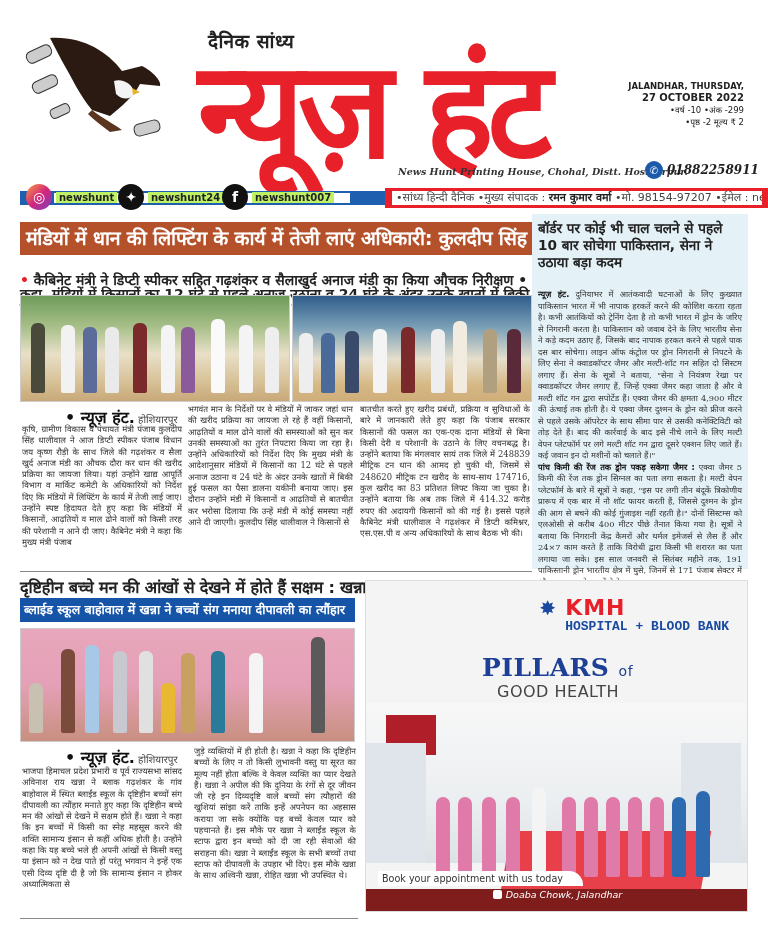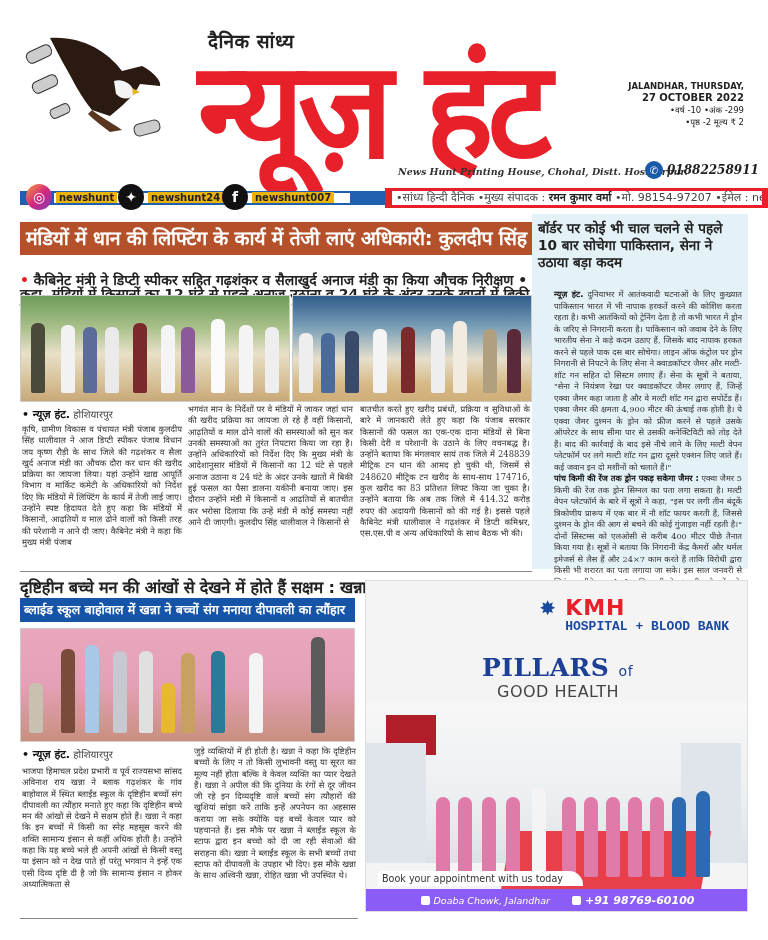--- a/index.html
+++ b/index.html
@@ -20,38 +20,38 @@
 
   
   .bar { position: absolute; left: 20px; top: 188px; width: 748px; height: 20px; }
   .bar .blue { position: absolute; left: 0; top: 3px; width: 365px; height: 14px; background: #1f5fb0; }
   .bar .bluewhite { position: absolute; left: 34px; top: 5px; width: 296px; height: 10px; background: #fff; }
   .bar .red { position: absolute; left: 365px; top: 0; width: 385px; height: 20px; background: #e8202a; }
   .bar .redwhite { position: absolute; left: 372px; top: 3px; width: 370px; height: 14px; background: #fff; font-size: 11px; line-height: 14px; padding-left: 4px; color: #444; white-space: nowrap; overflow: hidden; }
   .bar .redwhite b { color: #222; }
   .soc { position: absolute; top: -4px; display: flex; align-items: center; gap: 4px; }
   .soc .circ { width: 26px; height: 26px; border-radius: 50%; display: flex; align-items: center; justify-content: center; color: #fff; font-weight: bold; font-size: 14px; }
-  .soc .lbl { font-size: 10px; font-weight: bold; color: #222; background: #eab308; padding: 0 3px; }
+  .soc .lbl { font-size: 10px; font-weight: bold; color: #222; background: #bef264; padding: 0 3px; }
 
   
   .lead-head { position: absolute; left: 20px; top: 222px; width: 512px; height: 33px; background: #b4512a; color: #fff; font-size: 19.5px; font-weight: bold; line-height: 33px; padding-left: 6px; white-space: nowrap; overflow: hidden; letter-spacing: -0.3px; }
   .lead-sub { position: absolute; left: 20px; top: 273px; width: 512px; font-size: 14px; font-weight: bold; line-height: 14px; color: #222; }
   .lead-sub .dot { color: #e8202a; }
   .photo { position: absolute; border: 1px solid #ccc; overflow: hidden; }
   .photo-a { left: 20px; top: 295px; width: 270px; height: 107px; background: linear-gradient(180deg, #6e9c5a 0%, #a9c08a 30%, #e8e0c8 55%, #d8c39a 80%, #c8a878 100%); }
   .photo-b { left: 292px; top: 295px; width: 240px; height: 107px; background: linear-gradient(180deg, #2f5c8a 0%, #7ba0b8 30%, #e6dfcc 60%, #d6b884 85%, #cfae7a 100%); }
   .fig { position: absolute; bottom: 8px; width: 14px; border-radius: 6px 6px 2px 2px; }
   .byline { position: absolute; font-size: 10px; color: #444; }
-  .byline b { color: #111; font-size: 11px; }
+  .byline b { color: #111; font-size: 16px; margin-left: 43px; }
   .col { position: absolute; font-family: "DejaVu Serif", serif; font-size: 8.4px; line-height: 11.3px; color: #333; text-align: justify; }
 
   
   .side { position: absolute; left: 532px; top: 214px; width: 216px; height: 355px; background: #e4f1f6; padding: 6px 6px; }
   .side h2 { font-size: 13.6px; line-height: 17px; color: #222; font-weight: bold; margin-bottom: 18px; }
-  .side p { font-family: "DejaVu Serif", serif; font-size: 8.2px; line-height: 11.5px; color: #333; text-align: justify; margin-left: 16px; }
+  .side p { font-family: "DejaVu Serif", serif; font-size: 8.2px; line-height: 11.5px; color: #333; text-align: justify; }
   .side p b { font-family: "DejaVu Sans", sans-serif; color: #111; }
 
   .hr { position: absolute; height: 1px; background: #888; }
 
   
   .s2-head { position: absolute; left: 20px; top: 576px; font-size: 16.2px; font-weight: bold; color: #222; white-space: nowrap; letter-spacing: -0.2px; }
   .s2-sub { position: absolute; left: 20px; top: 598px; width: 335px; height: 24px; background: #1654a8; color: #fff; font-size: 12.5px; line-height: 24px; padding-left: 4px; white-space: nowrap; overflow: hidden; font-weight: bold; }
   .photo-c { left: 20px; top: 628px; width: 335px; height: 114px; background: linear-gradient(180deg, #e8a7bc 0%, #e4a0b6 50%, #c89080 100%); }
 
   
@@ -60,21 +60,21 @@
   .ad .logo .kmh { font-size: 22px; font-weight: bold; color: #e8202a; letter-spacing: 1px; line-height: 22px; padding-left: 28px; position: relative; }
   .ad .logo .kmh .fig2 { position: absolute; left: 2px; top: 0; font-size: 20px; color: #1a4aa0; }
   .ad .logo .sub { font-size: 13px; color: #1a4aa0; font-weight: bold; padding-left: 28px; font-family: Liberation Mono, monospace; }
   .ad .pillars { position: absolute; left: 116px; top: 72px; font-family: "DejaVu Serif", serif; font-size: 25px; font-weight: bold; color: #1e3f96; letter-spacing: 0.5px; }
   .ad .pillars span { font-family: "DejaVu Sans", sans-serif; font-weight: normal; font-size: 14px; color: #1e3f96; }
   .ad .good { position: absolute; left: 131px; top: 101px; font-size: 16px; color: #444; letter-spacing: 0.5px; }
   .ad .room { position: absolute; left: 0; top: 122px; width: 383px; height: 160px; background: linear-gradient(180deg, #f7f7f7 0%, #eceff1 60%, #dde2e6 100%); }
   .ad .carpet { position: absolute; left: 140px; top: 250px; width: 200px; height: 60px; background: #e8404a; transform: skewX(-10deg); }
   .ad .staff { position: absolute; bottom: 34px; width: 14px; height: 80px; border-radius: 7px 7px 2px 2px; }
   .ad .book { position: absolute; left: 12px; top: 290px; font-size: 9.6px; color: #333; background: #fff; padding: 2px 20px 2px 4px; border-radius: 0 14px 0 0; }
-  .ad .footer { position: absolute; left: 0; bottom: 0; width: 383px; height: 22px; background: #8b5cf6; display: flex; align-items: center; justify-content: center; gap: 22px; color: #fff; font-style: italic; font-size: 9.5px; }
+  .ad .footer { position: absolute; left: 0; bottom: 0; width: 383px; height: 22px; background: #7f1d1d; display: flex; align-items: center; gap: 22px; color: #fff; font-style: italic; font-size: 9.5px; flex-direction: column; }
   .ad .footer .phn { font-weight: bold; font-size: 11px; }
   .ad .footer .ico { display: inline-block; width: 9px; height: 9px; background: #fff; border-radius: 2px; margin-right: 4px; vertical-align: -1px; }
 </style>
 </head>
 <body>
 
 <div class="masthead">
   <svg class="eagle" viewBox="0 0 150 115">
     <path d="M28 12 C60 10 85 25 100 45 L120 40 C130 45 140 55 138 60 L118 58 C112 70 100 80 88 90 L70 84 C58 70 50 52 40 35 Z" fill="#2a1a12"></path>
     <path d="M92 55 C100 52 112 58 112 68 C108 74 100 74 94 68 Z" fill="#f4f4f4"></path>

